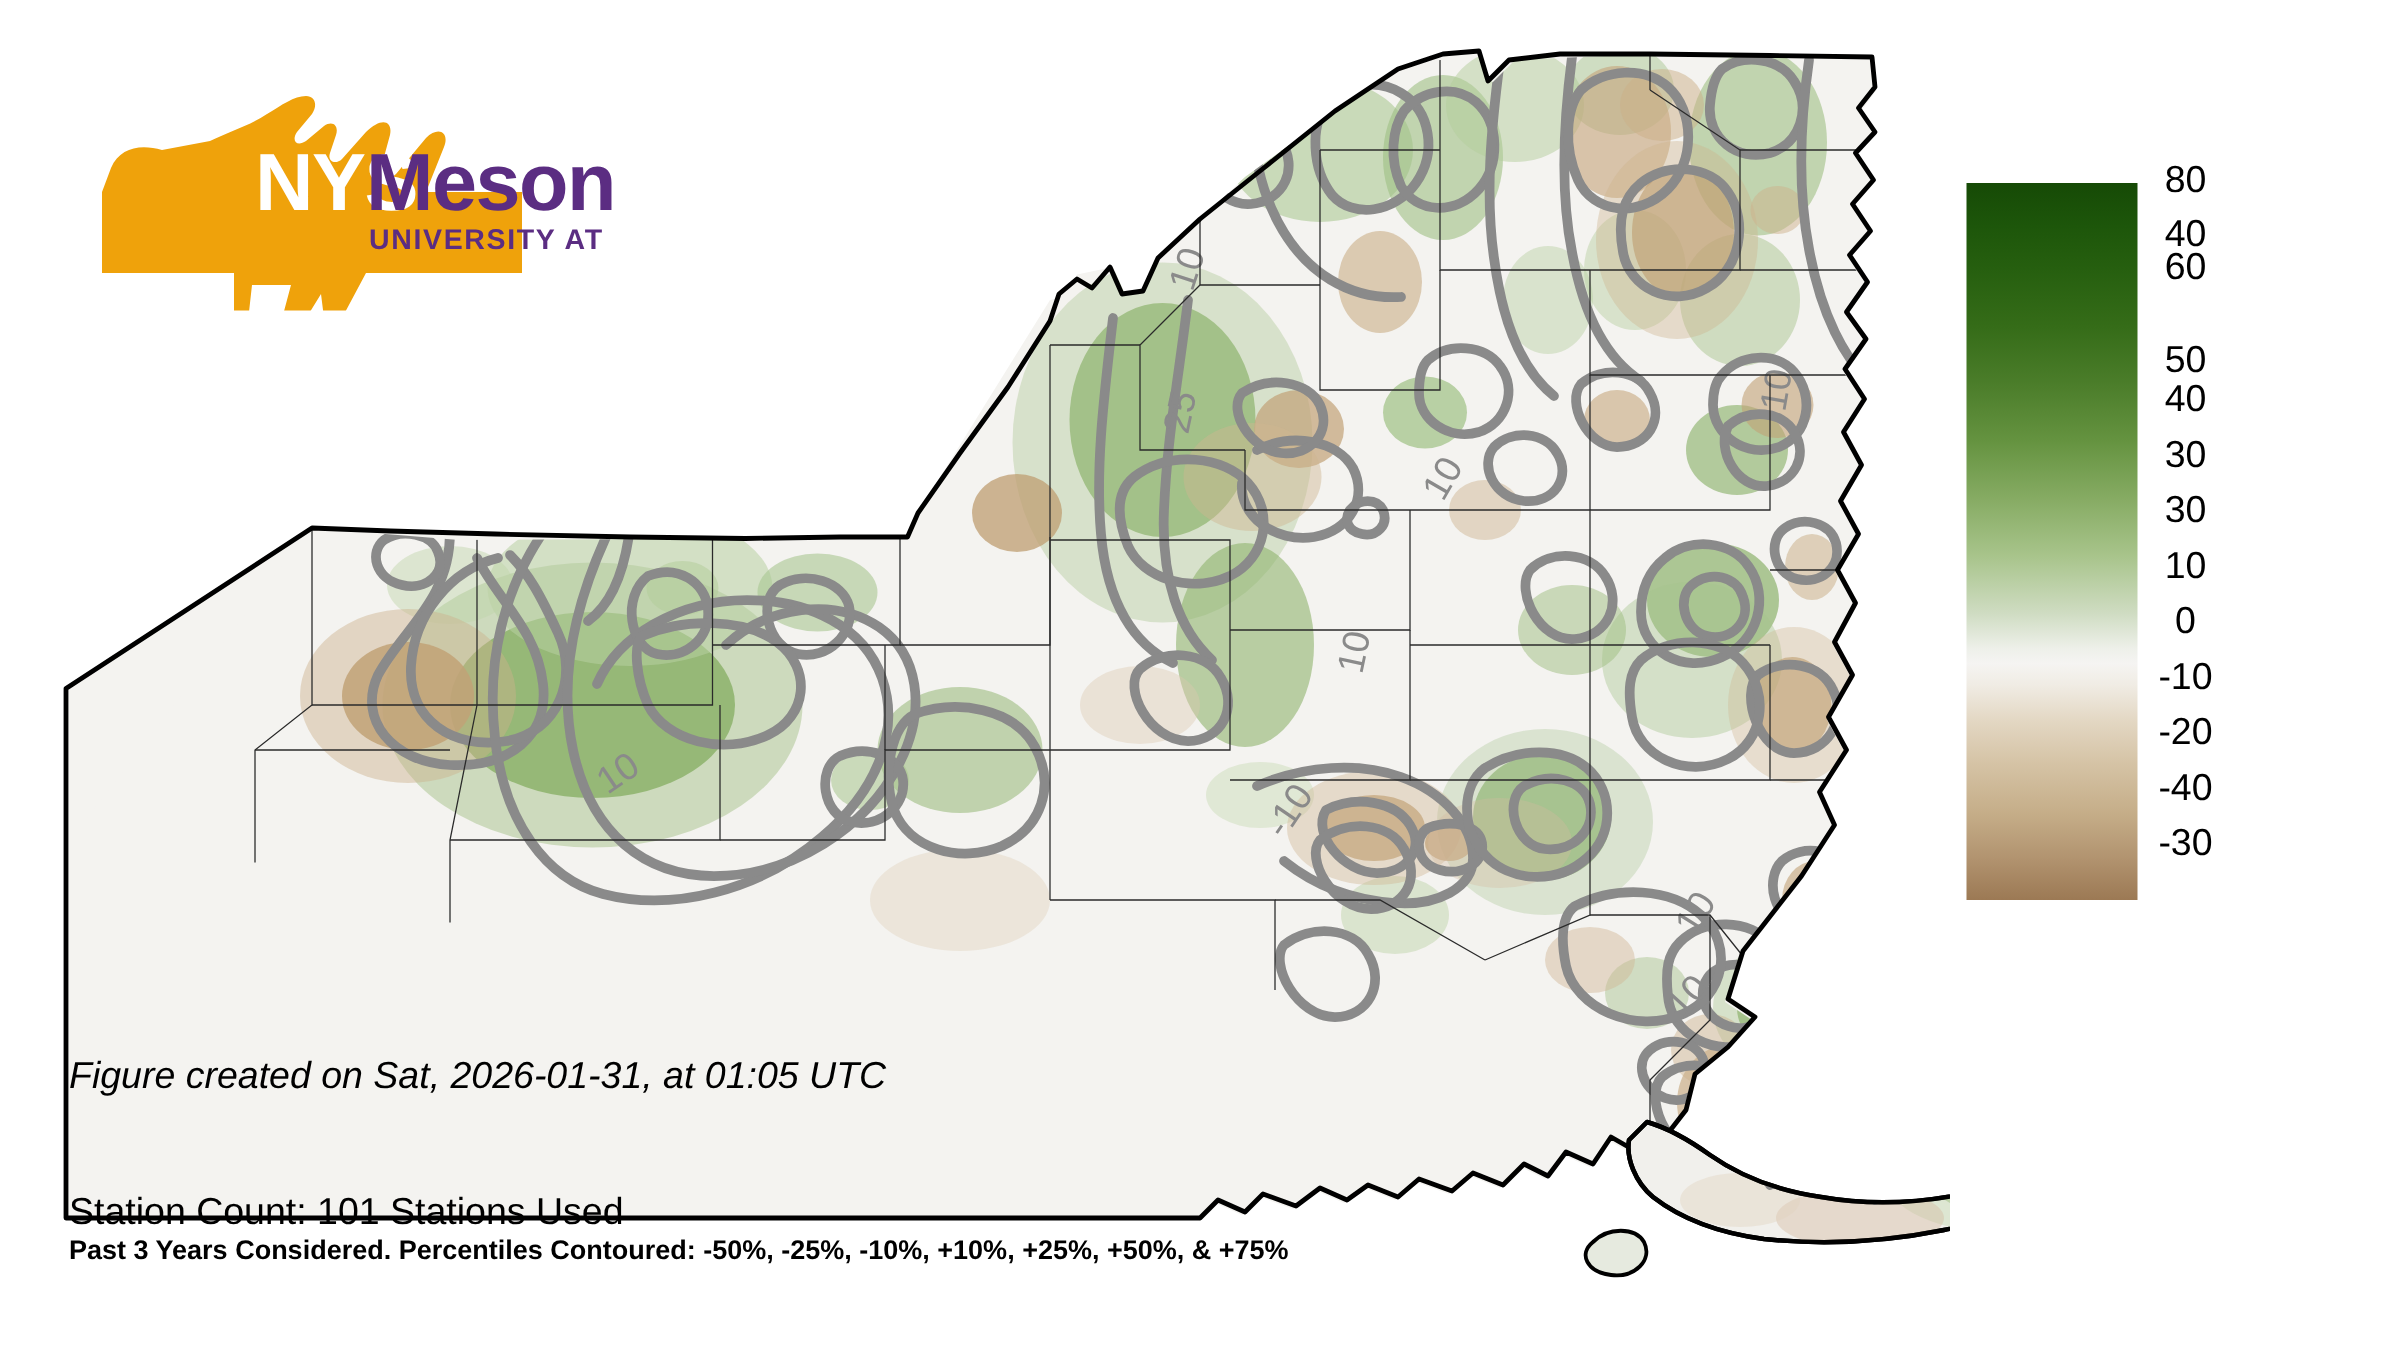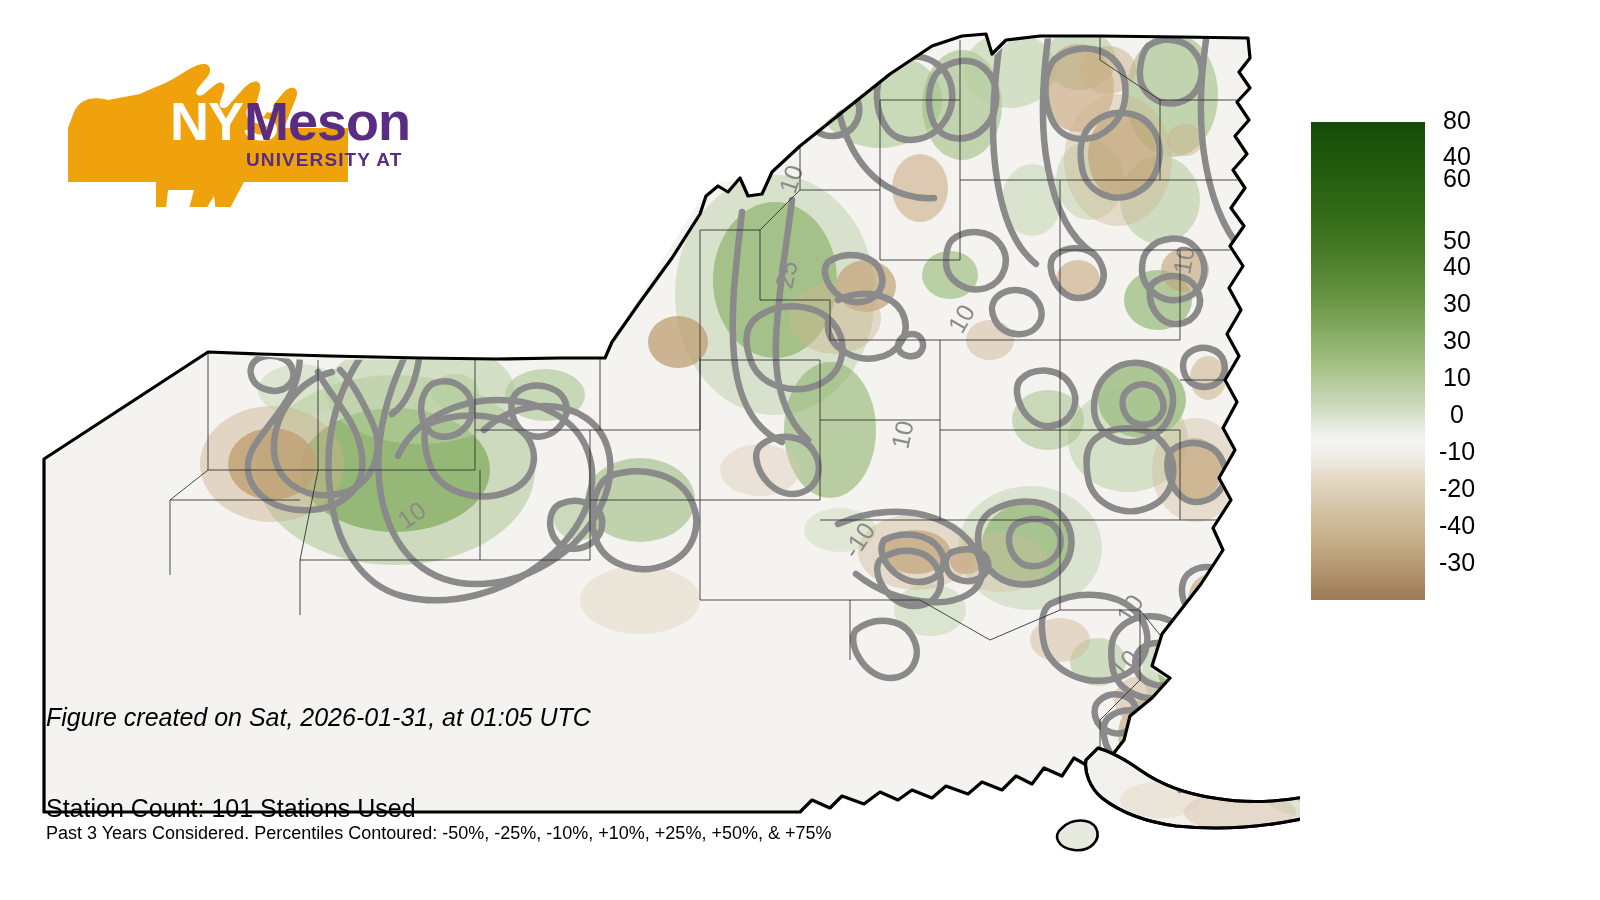--- a/index.html
+++ b/index.html
@@ -29,21 +29,21 @@
   #cbar .grad{position:absolute;inset:0;}
   #cbticks{position:absolute;left:1428px;top:122px;width:120px;height:478px;}
   .cbtick{position:absolute;left:0;width:58px;text-align:center;
           font-size:25px;line-height:1;color:#000;}
 
   
   #title{position:absolute;left:46px;top:628px;font-size:31px;letter-spacing:.1px;
          white-space:nowrap;}
   #created{position:absolute;left:46px;top:703px;font-size:25px;white-space:nowrap;font-style:italic;}
   #stations{position:absolute;left:46px;top:755px;font-size:25px;white-space:nowrap;margin-top:39px;}
-  #footnote{position:absolute;left:46px;top:823px;font-size:18px;white-space:nowrap;}
+  #footnote{position:absolute;left:46px;top:823px;font-size:18px;white-space:nowrap;font-weight:bold;}
 </style>
 </head>
 <body>
 
 <div id="root">
 
   <div id="mapwrap">
   <svg id="mapsvg" viewBox="0 0 1300 880">
     <defs>
 

